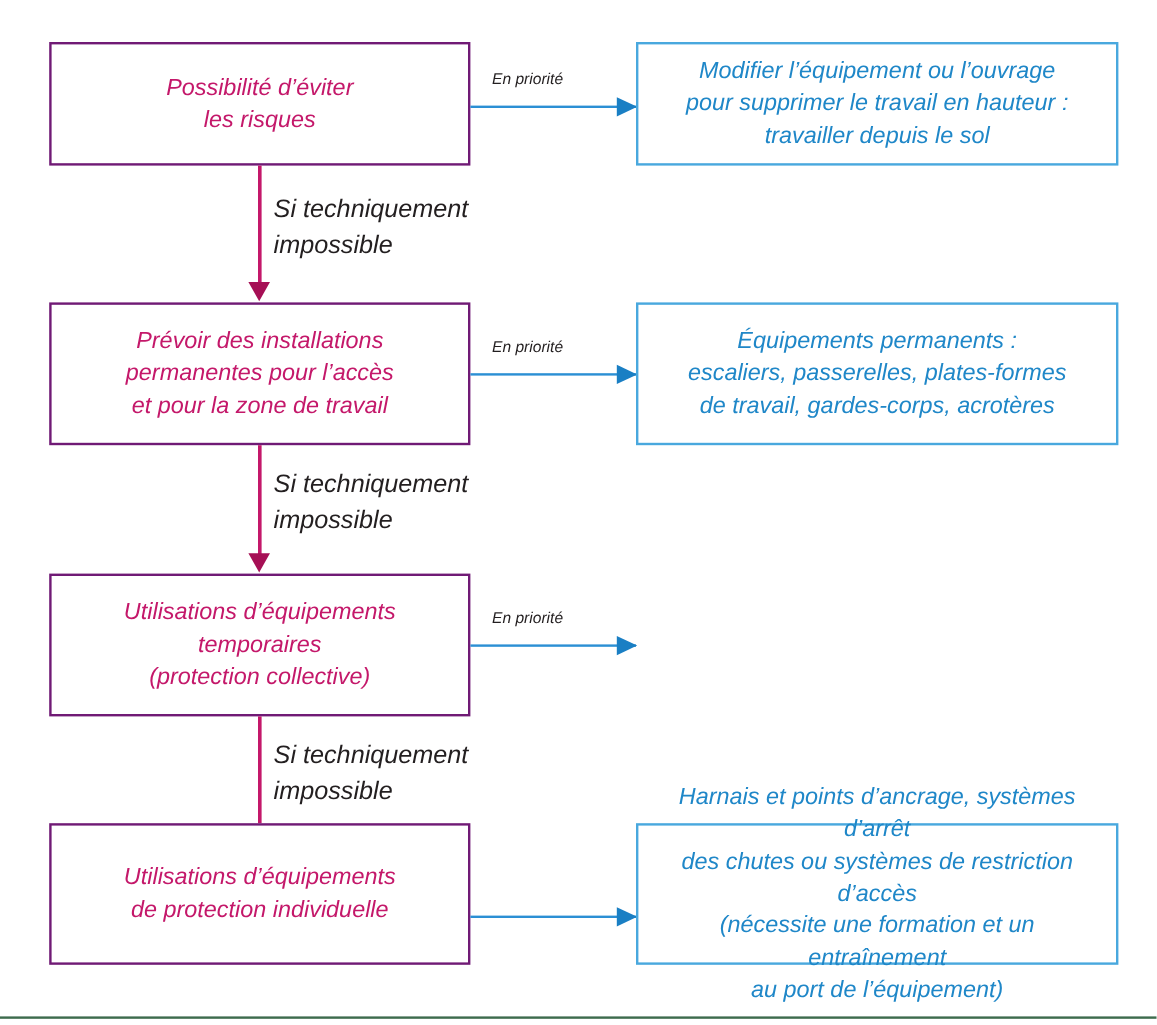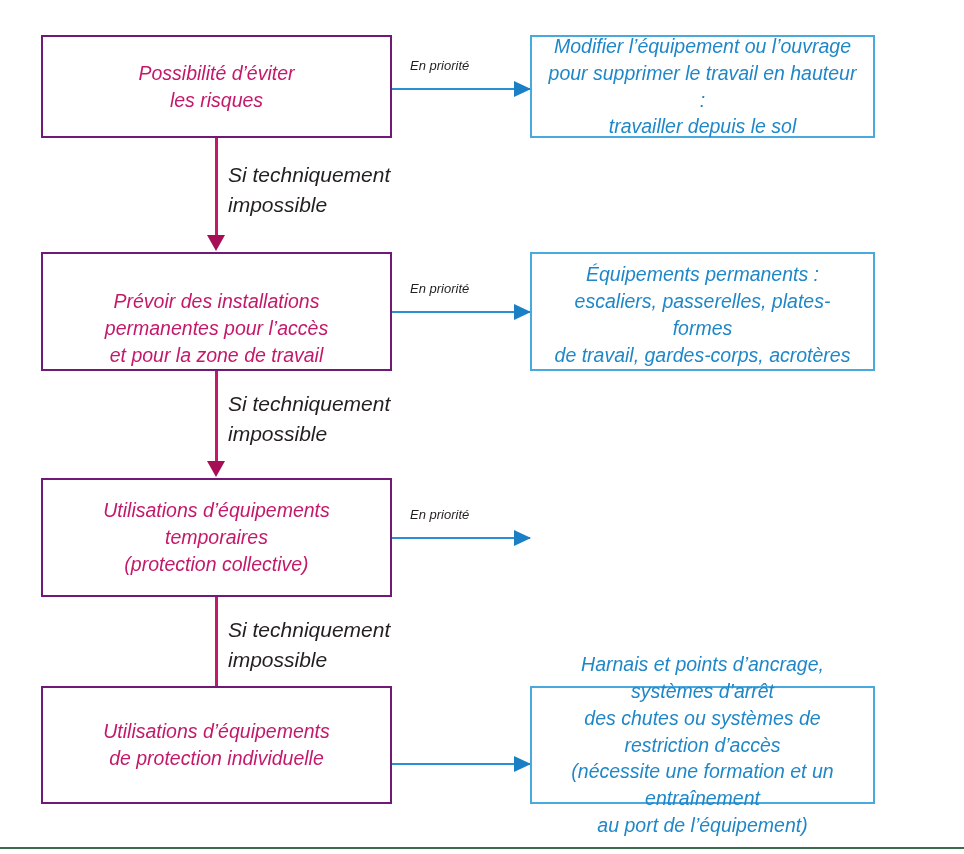--- a/index.html
+++ b/index.html
@@ -35,31 +35,31 @@
     color: #c4186a;
     font-size: 19.5px;
     left: 41px;
     width: 351px;
   }
   .node-right {
     border: 2px solid #49a8de;
     color: #1f87c8;
     font-size: 19.5px;
     left: 530px;
-    width: 345px;
+    width: 402px;
   }
   .node .txt {
     display: block;
     padding: 0 14px;
     white-space: pre-line;
   }
 
   
   .row1 { top: 35px;  height: 103px; }
-  .row2 { top: 252px; height: 119px; align-items: flex-end; }
+  .row2 { top: 252px; height: 119px; }
   .row3 { top: 478px; height: 119px; }
   .row4 { top: 686px; height: 118px; }
 
   
   .h-conn {
     position: absolute;
     left: 392px;
     width: 138px;
     height: 2px;
     background: #2b8fd4;

